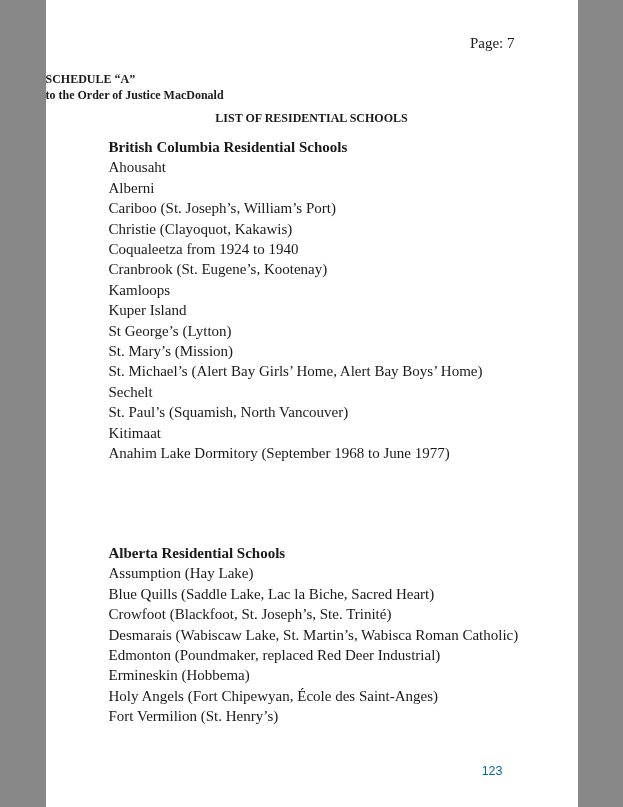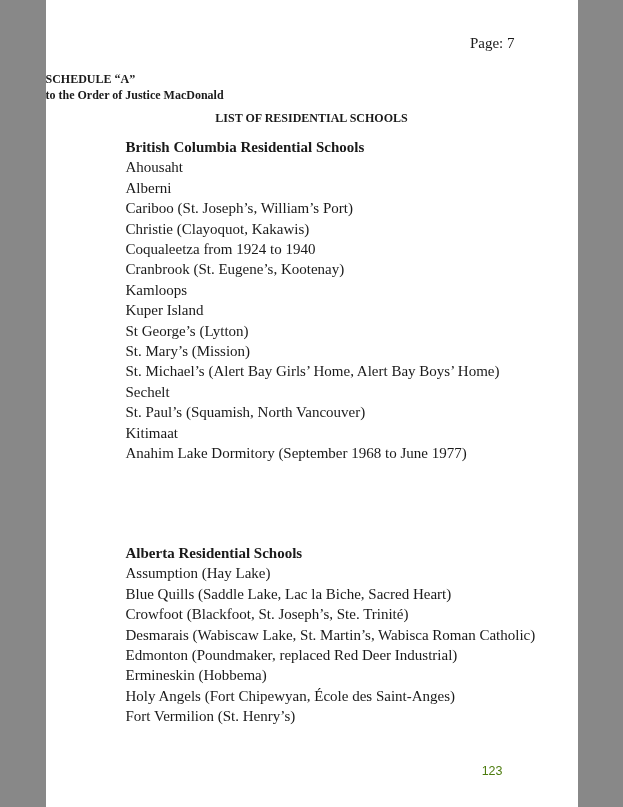--- a/index.html
+++ b/index.html
@@ -35,35 +35,35 @@
     position: absolute;
     top: 111px;
     left: 0;
     right: 0;
     text-align: center;
     font-weight: bold;
     font-size: 12px;
   }
   .section {
     position: absolute;
-    left: 80px;
+    left: 63px;
     right: 40px;
     line-height: 20.4px;
   }
   .section-bc { top: 137px; }
   .section-ab { top: 543px; }
   .section-heading { font-weight: bold; }
   .list-item { white-space: nowrap; }
   .footer-page-number {
     position: absolute;
     top: 764px;
     right: 75px;
     font-family: "Liberation Sans", "DejaVu Sans", sans-serif;
     font-size: 12.5px;
-    color: #4d7c0f;
+    color: #0369a1;
   }
 </style>
 </head>
 <body>
 
 <div class="page">
 
   <div class="page-label">Page: 7</div>
 
   <div class="doc-title">

